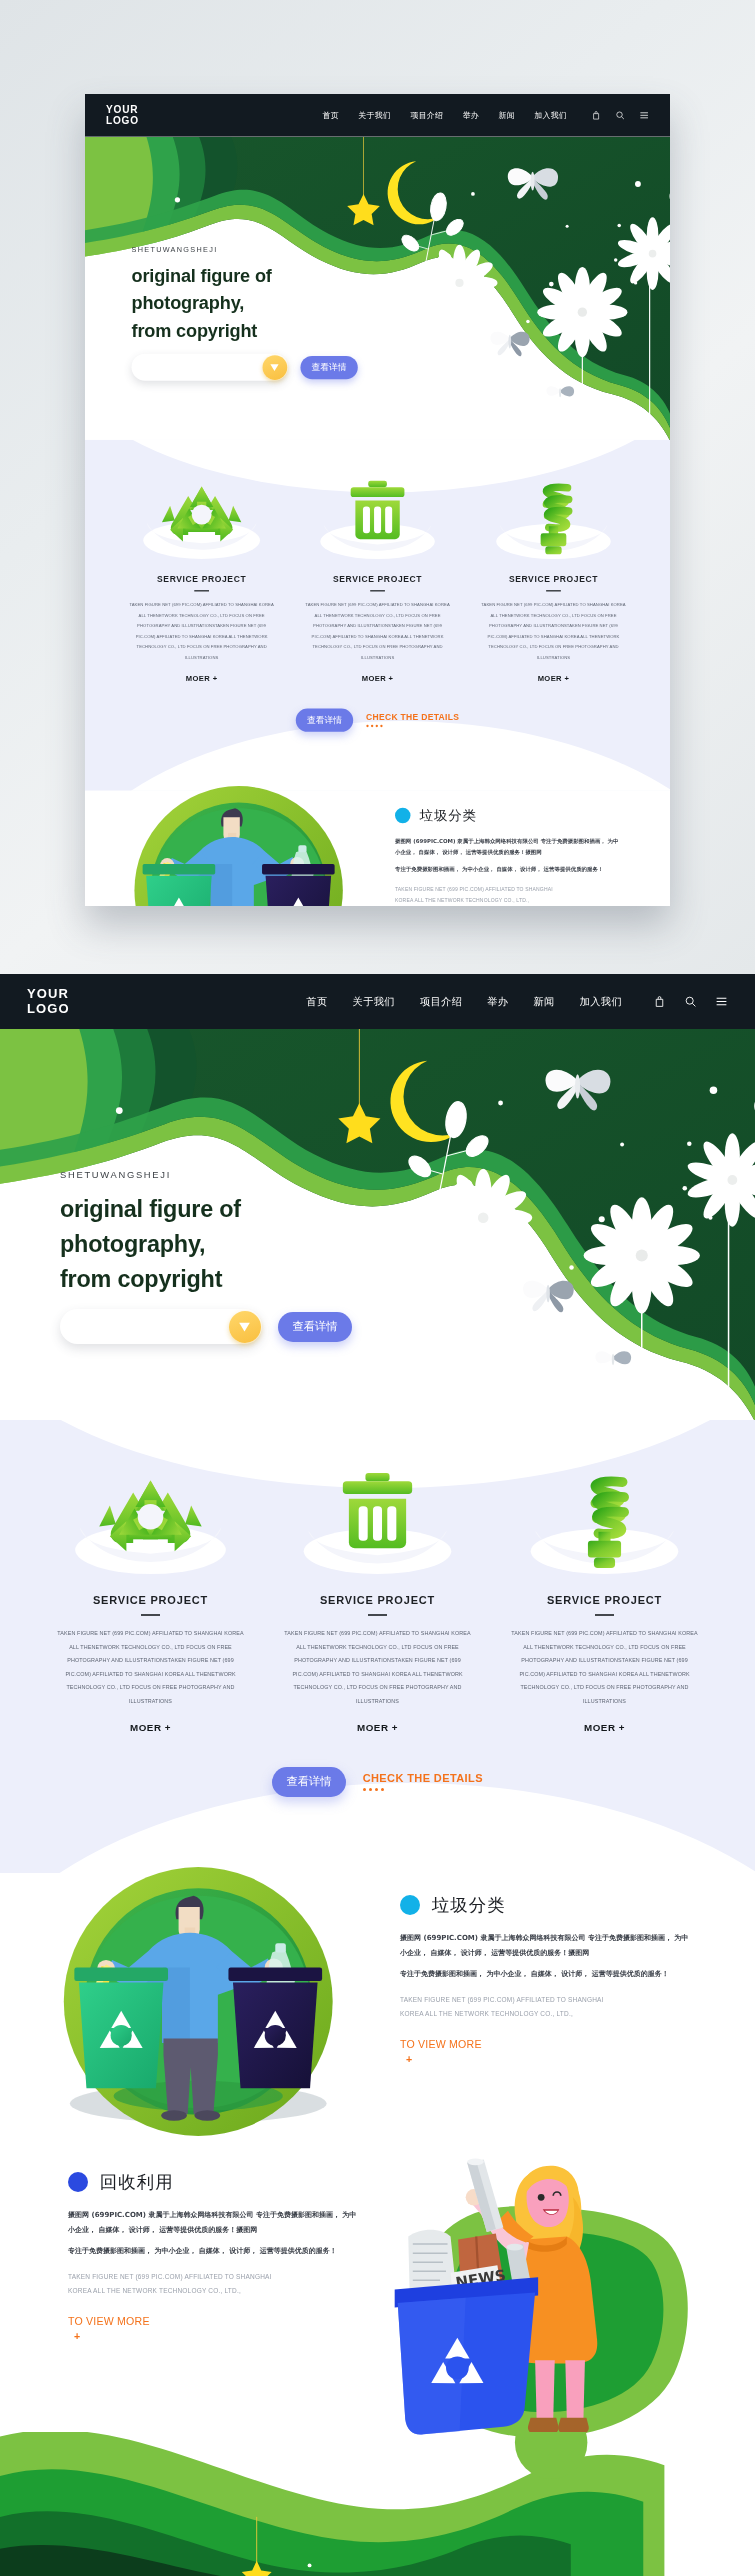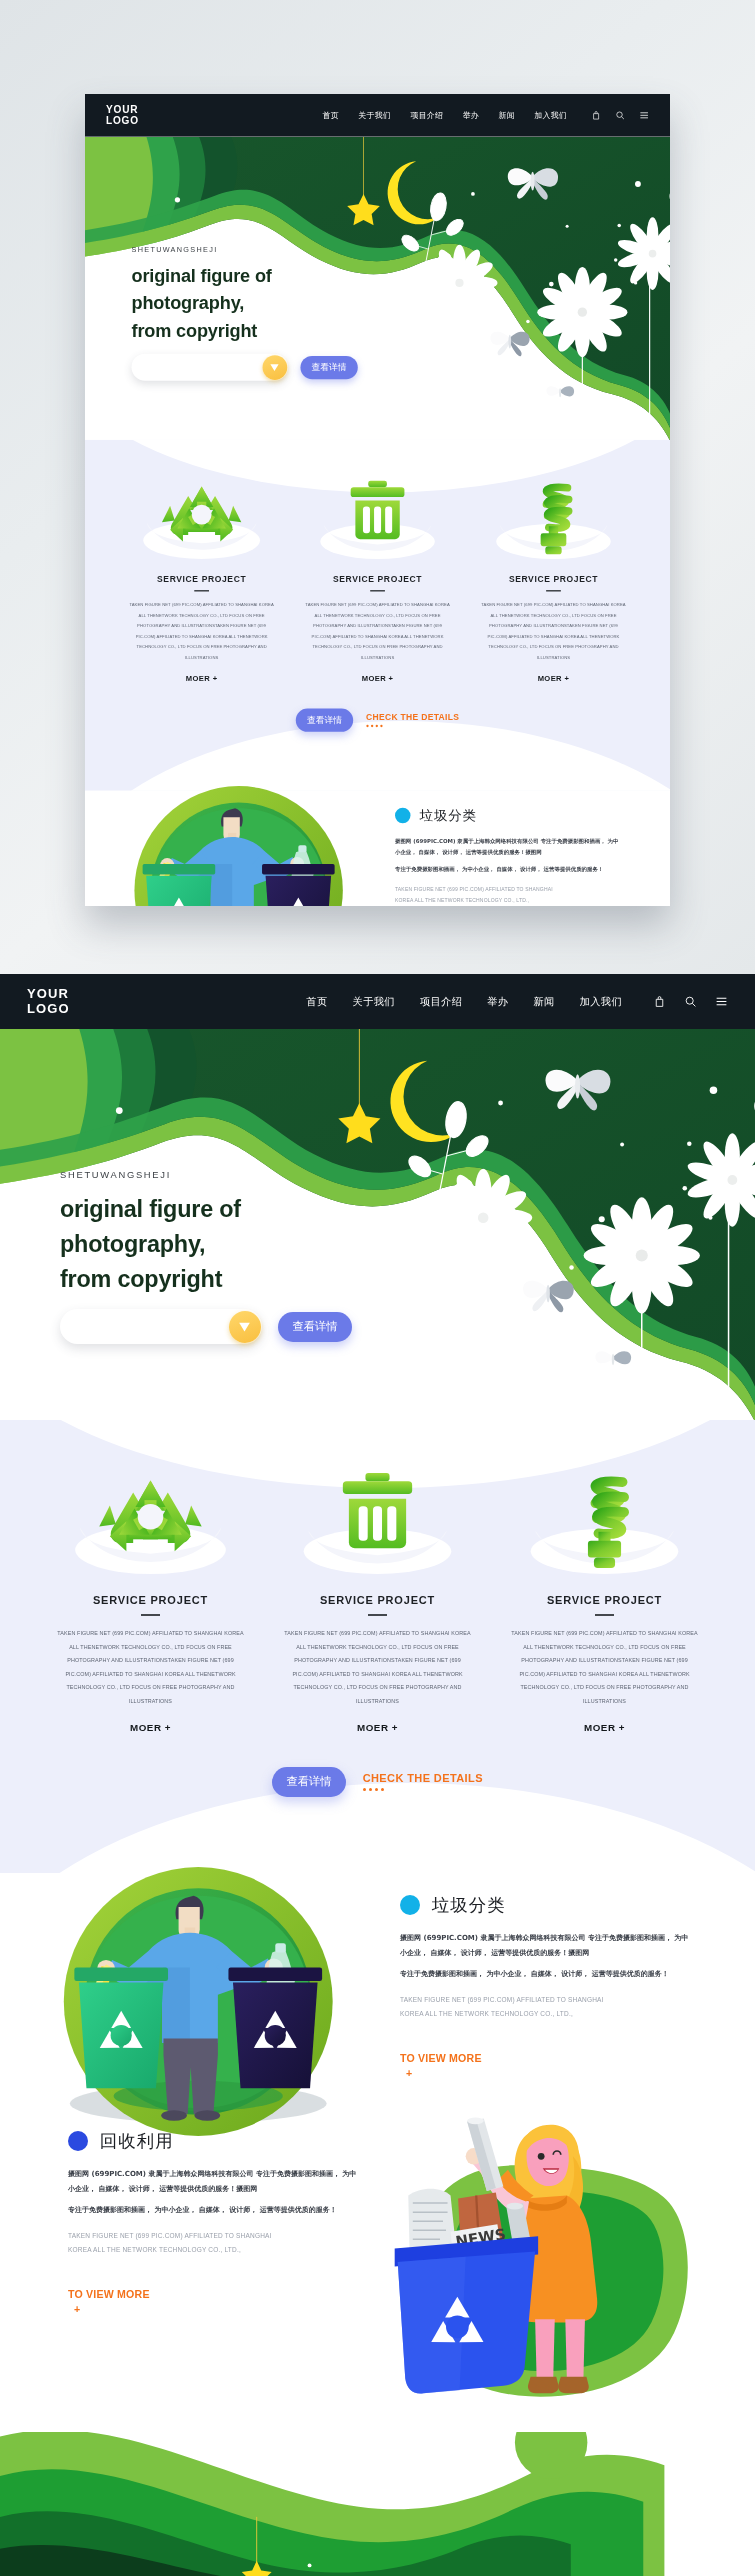--- a/index.html
+++ b/index.html
@@ -97,32 +97,32 @@
     color: #fff; font-size: 11.3px; display: flex; align-items: center;
     cursor: pointer; border: 0; font-family: "Liberation Sans", sans-serif;
     box-shadow: 0 5.3px 11.3px rgba(107,122,232,.34); }
   .cta-txt { color: #f4721b; font-size: 11px; font-weight: 700; letter-spacing: 0.4px; }
   .cta-dots { margin-top: 3.8px; display: flex; gap: 3px; }
   .cta-dots i { width: 3px; height: 3px; background: #f4721b; border-radius: 50%;
     display: block; }
 
   
   .feat1 { position: absolute; left: 0; top: 880px; width: 755px; height: 295px; }
-  .feat2 { position: absolute; left: 0; top: 1140px; width: 600px; height: 302px; }
+  .feat2 { position: absolute; left: 0; top: 1181px; width: 600px; height: 302px; }
   .feat-copy { position: absolute; width: 295px; }
   .feat-head { display: flex; align-items: center; gap: 11.3px; }
   .feat-dot { width: 20.4px; height: 20.4px; border-radius: 50%; flex: 0 0 auto; }
   .feat-title { font-size: 17.4px; color: #1c1f24; letter-spacing: 1.1px;
     font-family: "DejaVu Sans", sans-serif; }
   .feat-cn { margin-top: 14.4px; font-size: 7px; line-height: 14.4px; color: #3a3f48;
     font-weight: 600; font-family: "DejaVu Sans", sans-serif; }
   .feat-cn .blk2 { margin-top: 6.8px; }
   .feat-en { margin-top: 11.3px; font-size: 6.5px; line-height: 14.4px; color: #9aa0ab;
     letter-spacing: 0.2px; }
-  .feat-more { margin-top: 30px; color: #f4721b; font-size: 10.6px; font-weight: 700;
+  .feat-more { margin-top: 16px; color: #f4721b; font-size: 10.6px; font-weight: 400;
     letter-spacing: 0.2px; cursor: pointer; }
   .feat-plus { margin-top: 3px; margin-left: 6px; color: #f4721b; font-size: 10.6px;
     font-weight: 700; }
 
   
   .bottom-waves { position: absolute; left: 0; top: 1458px; width: 755px;
     height: 144px; overflow: hidden; }
 
   svg { display: block; }
 </style>

